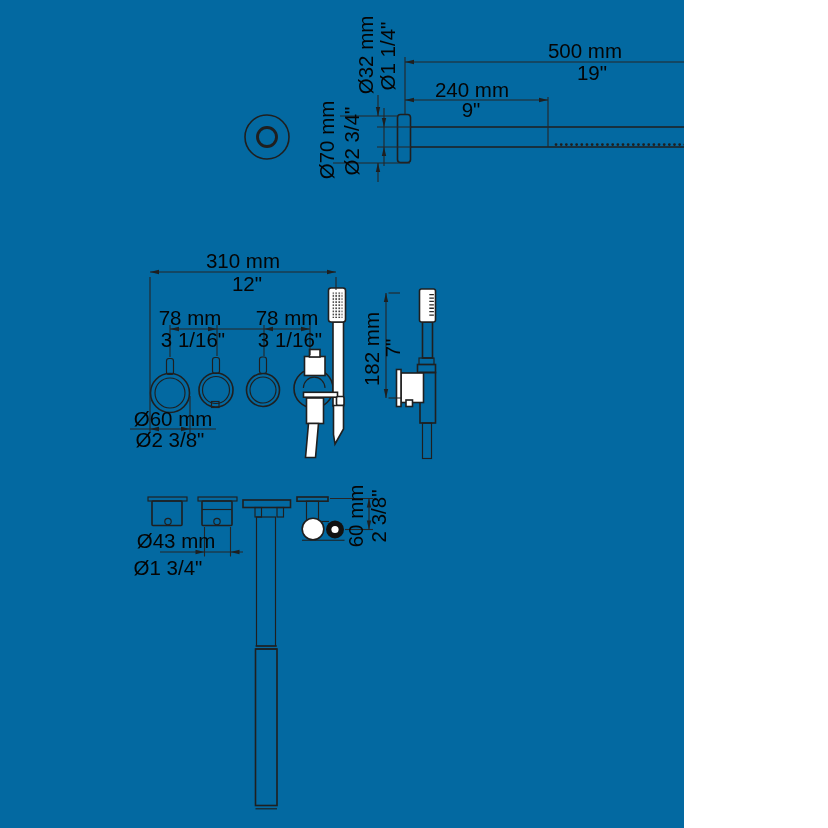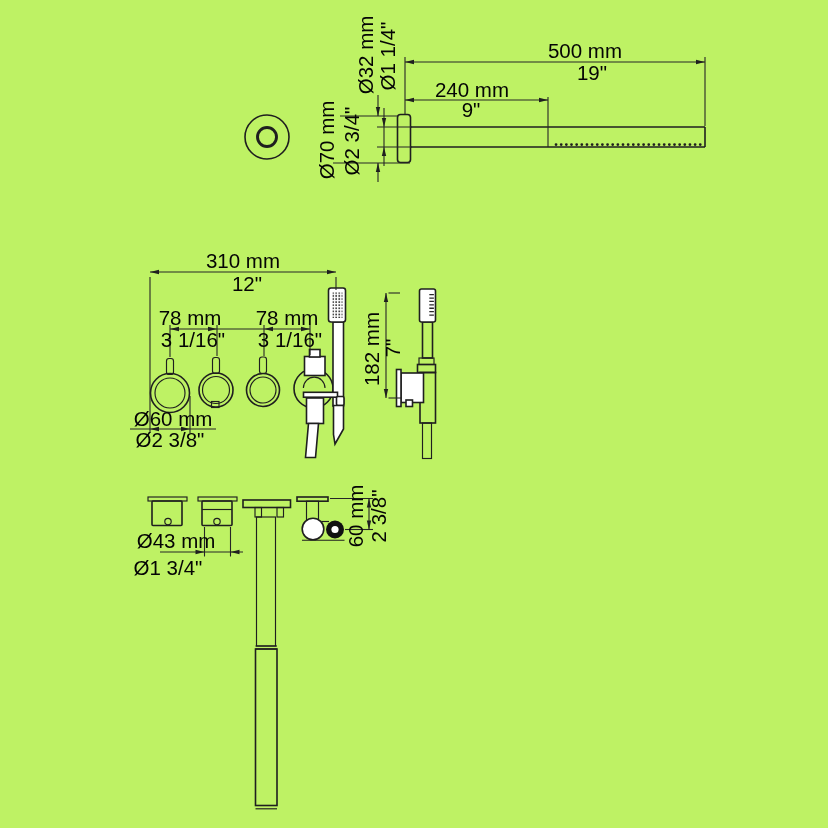--- a/index.html
+++ b/index.html
@@ -1,16 +1,16 @@
 <!DOCTYPE html>
 <html><head>
 <meta charset="utf-8">
 <style>
   html,body{margin:0;padding:0;background:#fff;}
-  .canvas{position:relative;width:828px;height:828px;background:#bef264;overflow:hidden;}
+  .canvas{position:relative;width:684px;height:828px;background:#0369a1;overflow:hidden;}
   svg{position:absolute;left:0;top:0;}
   .obj{fill:none;stroke:#1f1f1f;stroke-width:1.6;}
   .objf{fill:#ffffff;stroke:#1f1f1f;stroke-width:1.6;}
   .thin{fill:none;stroke:#1f1f1f;stroke-width:1.15;}
   .dim{fill:none;stroke:#262626;stroke-width:1.1;}
   .arr{fill:#1f1f1f;stroke:none;}
   .dotline{stroke:#1f1f1f;stroke-width:2.7;stroke-linecap:round;stroke-dasharray:0.1 5.05;fill:none;}
   .hatchline{stroke:#2a2a2a;stroke-width:4.6;stroke-dasharray:1.3 2.1;fill:none;}
   text{font-family:"Liberation Sans",sans-serif;font-size:20.5px;fill:#050505;}
   .mid{text-anchor:middle;}

